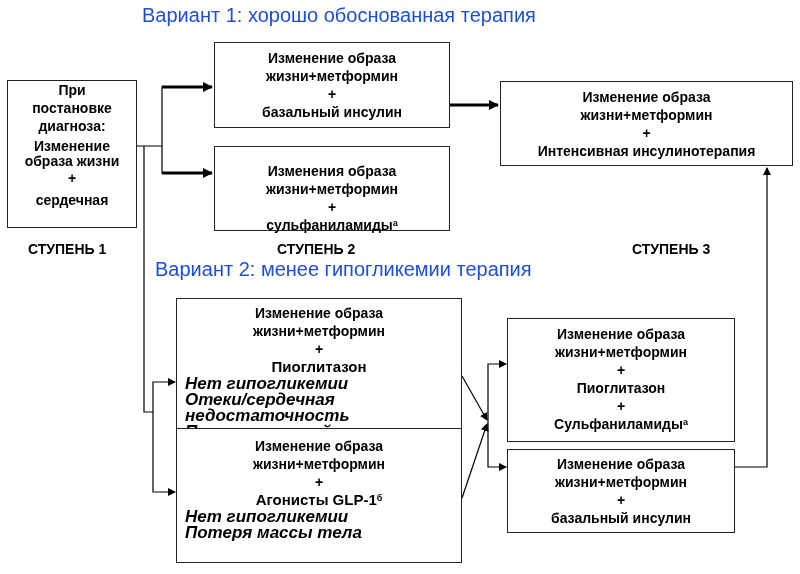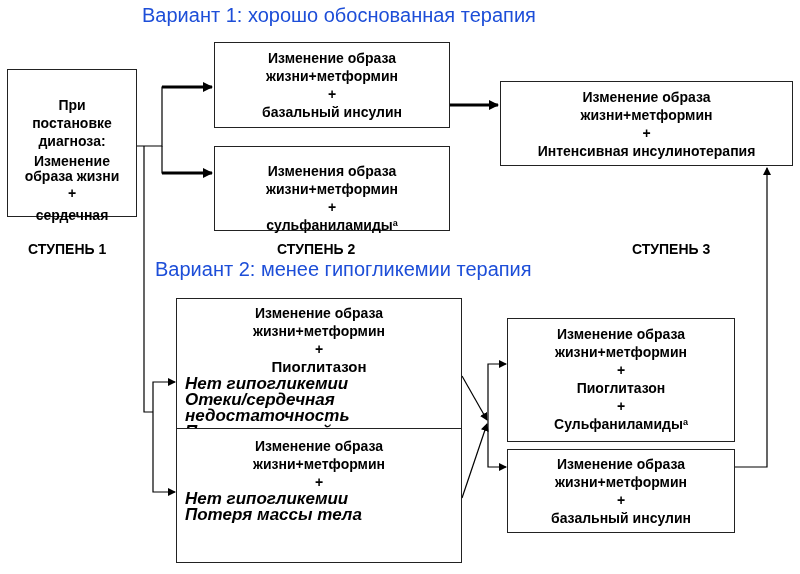--- a/index.html
+++ b/index.html
@@ -43,21 +43,21 @@
   <path d="M462,498 L487,424" fill="none" stroke="#000" stroke-width="1.2" marker-end="url(#ah)"></path>
   <path d="M488,422 L488,364 L506,364" fill="none" stroke="#000" stroke-width="1.2" marker-end="url(#ah)"></path>
   <path d="M488,422 L488,467 L506,467" fill="none" stroke="#000" stroke-width="1.2" marker-end="url(#ah)"></path>
 
   <path d="M735,467 L767,467 L767,168" fill="none" stroke="#000" stroke-width="1.2" marker-end="url(#ah)"></path>
 </svg>
 
 <div class="title" style="left:142px; top:4px;">Вариант 1: хорошо обоснованная терапия</div>
 <div class="title" style="left:155px; top:258px;">Вариант 2: менее гипогликемии терапия</div>
 
-<div class="box" style="left:7px; top:69px; width:130px; height:148px; padding-top:26px;">
+<div class="box" style="left:7px; top:80px; width:130px; height:148px; padding-top:0;">
   <span class="l">При</span>
   <span class="l">постановке</span>
   <span class="l" style="margin-bottom:4px;">диагноза:</span>
   <span class="l" style="line-height:15px;">Изменение</span>
   <span class="l" style="line-height:15px; ">образа жизни</span>
   <span class="l" style="margin-bottom:4px;">+</span>
   <span class="l">сердечная</span>
 </div>
 
 <div class="box" style="left:214px; top:42px; width:236px; height:86px; padding-top:6px;">
@@ -94,20 +94,21 @@
     <span>Нет гипогликемии</span>
     <span>Отеки/сердечная недостаточность</span>
     <span>Потеря костной ткани</span>
   </div>
 </div>
 
 <div class="box" style="left:176px; top:428px; width:286px; height:135px; padding-top:8px;">
   <span class="l">Изменение образа</span>
   <span class="l">жизни+метформин</span>
   <span class="l">+</span>
+  <span class="l" style="font-size:15px;"><span>Агонисты GLP-1</span><sup>б</sup></span>
   <div class="notes">
     <span>Нет гипогликемии</span>
     <span>Потеря массы тела</span>
   </div>
 </div>
 
 <div class="box" style="left:507px; top:318px; width:228px; height:124px; padding-top:6px;">
   <span class="l">Изменение образа</span>
   <span class="l">жизни+метформин</span>
   <span class="l">+</span>

